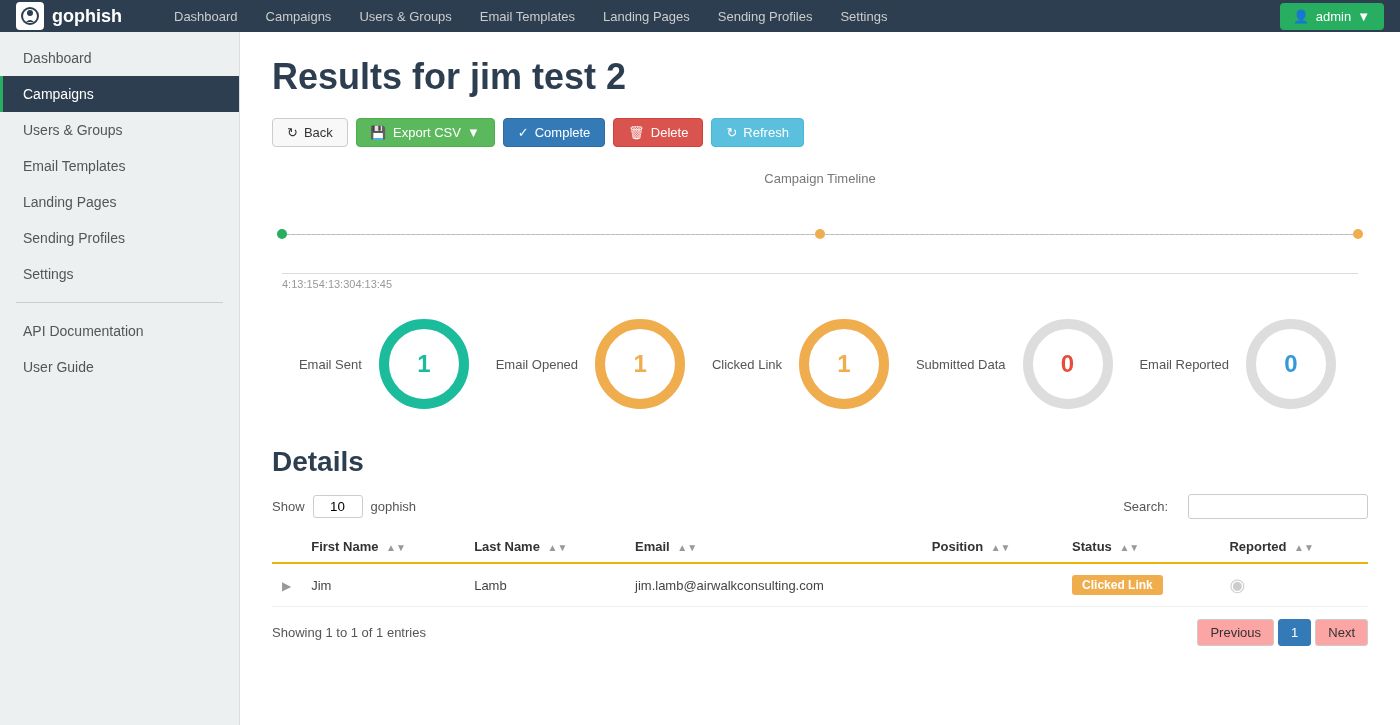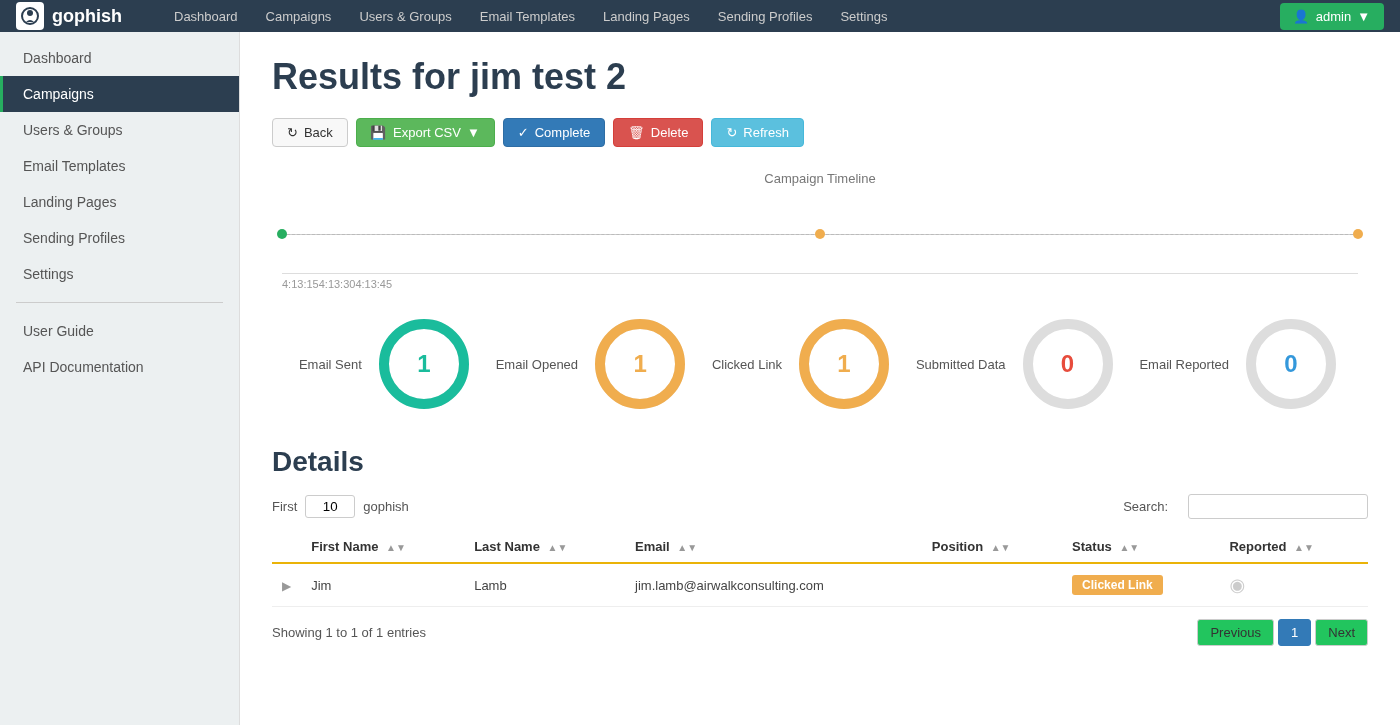--- a/index.html
+++ b/index.html
@@ -321,21 +321,21 @@
     .pagination {
       display: flex;
       gap: 4px;
       align-items: center;
     }
     .page-btn {
       padding: 5px 12px;
       border: 1px solid #ccc;
       border-radius: 3px;
       cursor: pointer;
-      background: #22c55e;
+      background: #fca5a5;
       font-size: 13px;
       color: #333;
     }
     .page-btn.active {
       background: #337ab7;
       color: white;
       border-color: #337ab7;
     }
     .page-btn:disabled {
       color: #aaa;
@@ -378,22 +378,22 @@
 
   <aside class="sidebar">
     <div class="sidebar-item">Dashboard</div>
     <div class="sidebar-item active">Campaigns</div>
     <div class="sidebar-item">Users &amp; Groups</div>
     <div class="sidebar-item">Email Templates</div>
     <div class="sidebar-item">Landing Pages</div>
     <div class="sidebar-item">Sending Profiles</div>
     <div class="sidebar-item">Settings</div>
     <div class="sidebar-divider"></div>
+    <div class="sidebar-item">API Documentation</div>
     <div class="sidebar-item">User Guide</div>
-    <div class="sidebar-item">API Documentation</div>
   </aside>
 
   <main class="main">
 
     <h1 class="page-title">Results for jim test 2</h1>
 
     <div class="toolbar">
       <button class="btn btn-default">
         <span>↻</span>
         <span>Back</span>
@@ -487,21 +487,21 @@
           <span class="circle-value" style="color:#3498db;">0</span>
         </div>
       </div>
 
     </div>
 
     <h2 class="details-title">Details</h2>
 
     <div class="table-controls">
       <div class="show-entries">
-        <span>First</span>
+        <span>Show</span>
         <input type="text" value="10" style="">
         <span>gophish</span>
       </div>
       <div class="search-control">
         <label>Search:</label>
         <input type="text" placeholder="" style="">
       </div>
     </div>
 
     <table class="data-table">

